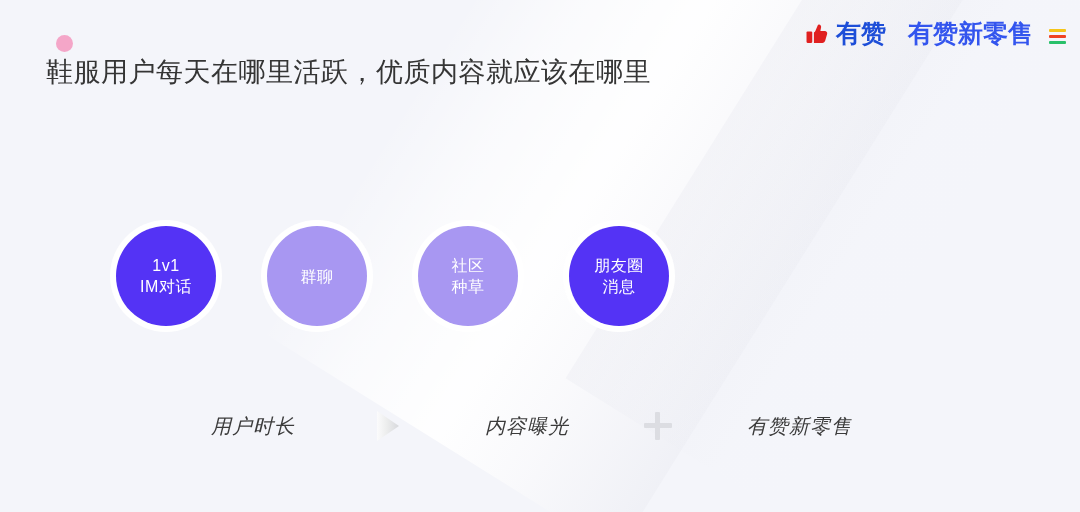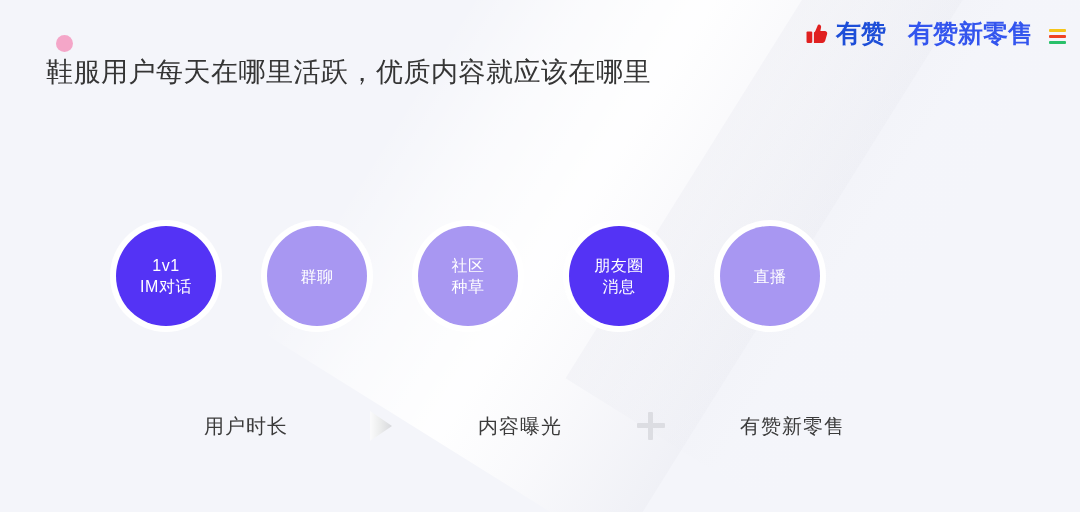--- a/index.html
+++ b/index.html
@@ -166,24 +166,25 @@
     text-align: center;
     letter-spacing: 0.5px;
   }
   .circle-inner.dark  { background: #5433f5; }
   .circle-inner.light { background: #a897f2; }
   .circle-inner .l2 { display: block; }
 
   
   .flow {
     position: absolute;
-    left: 4px;
+    left: 11px;
     top: 406px;
     width: 868px;
     height: 40px;
+    font-style: italic;
   }
   .flow-label {
     position: absolute;
     top: 0;
     height: 40px;
     line-height: 40px;
     font-size: 20px;
     color: #3b3b3b;
     letter-spacing: 1px;
     white-space: nowrap;
@@ -280,25 +281,20 @@
     </div>
 
     <div class="circle">
       <div class="circle-inner dark">
         <span class="l1">朋友圈</span>
         <span class="l2">消息</span>
       </div>
     </div>
 
 
-    <div class="circle">
-      <div class="circle-inner light">
-        <span class="l1">直播</span>
-      </div>
-    </div>
 
   </div>
 
   <div class="flow">
     <div class="flow-label l1">用户时长</div>
     <div class="flow-arrow"></div>
     <div class="flow-label l2">内容曝光</div>
     <div class="flow-plus"></div>
     <div class="flow-label l3">有赞新零售</div>
   </div>

